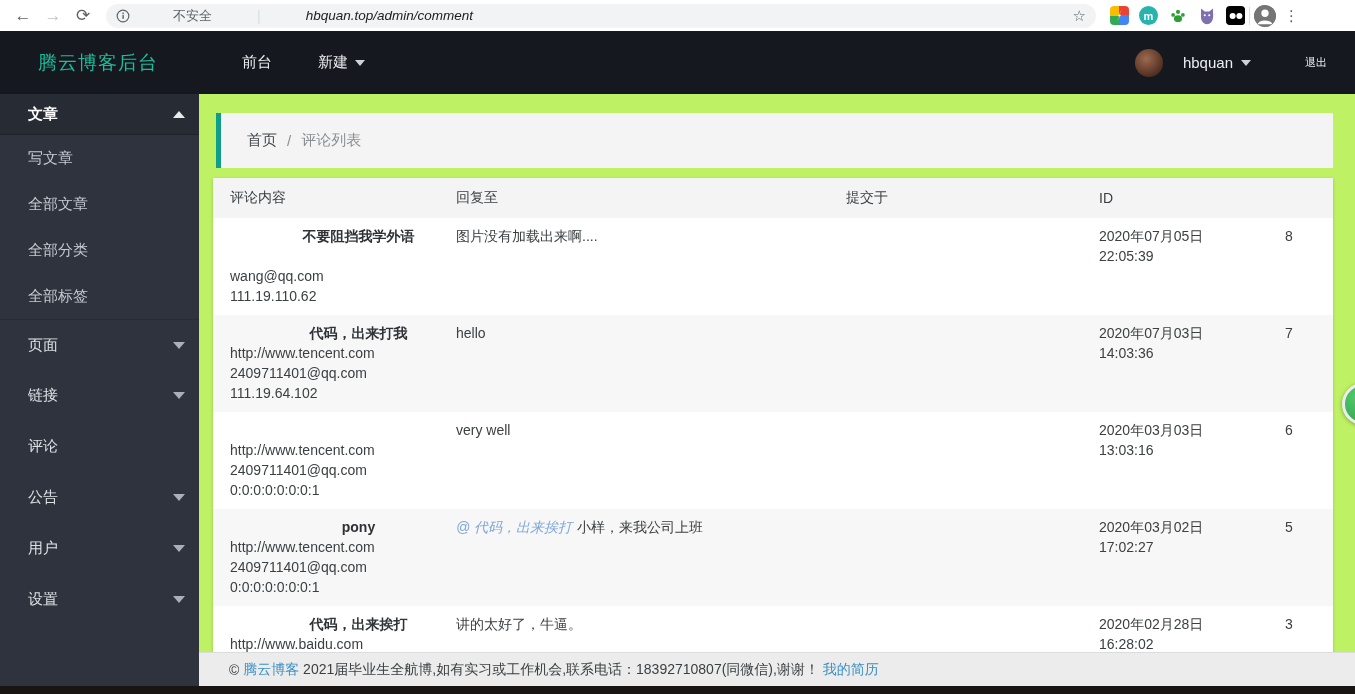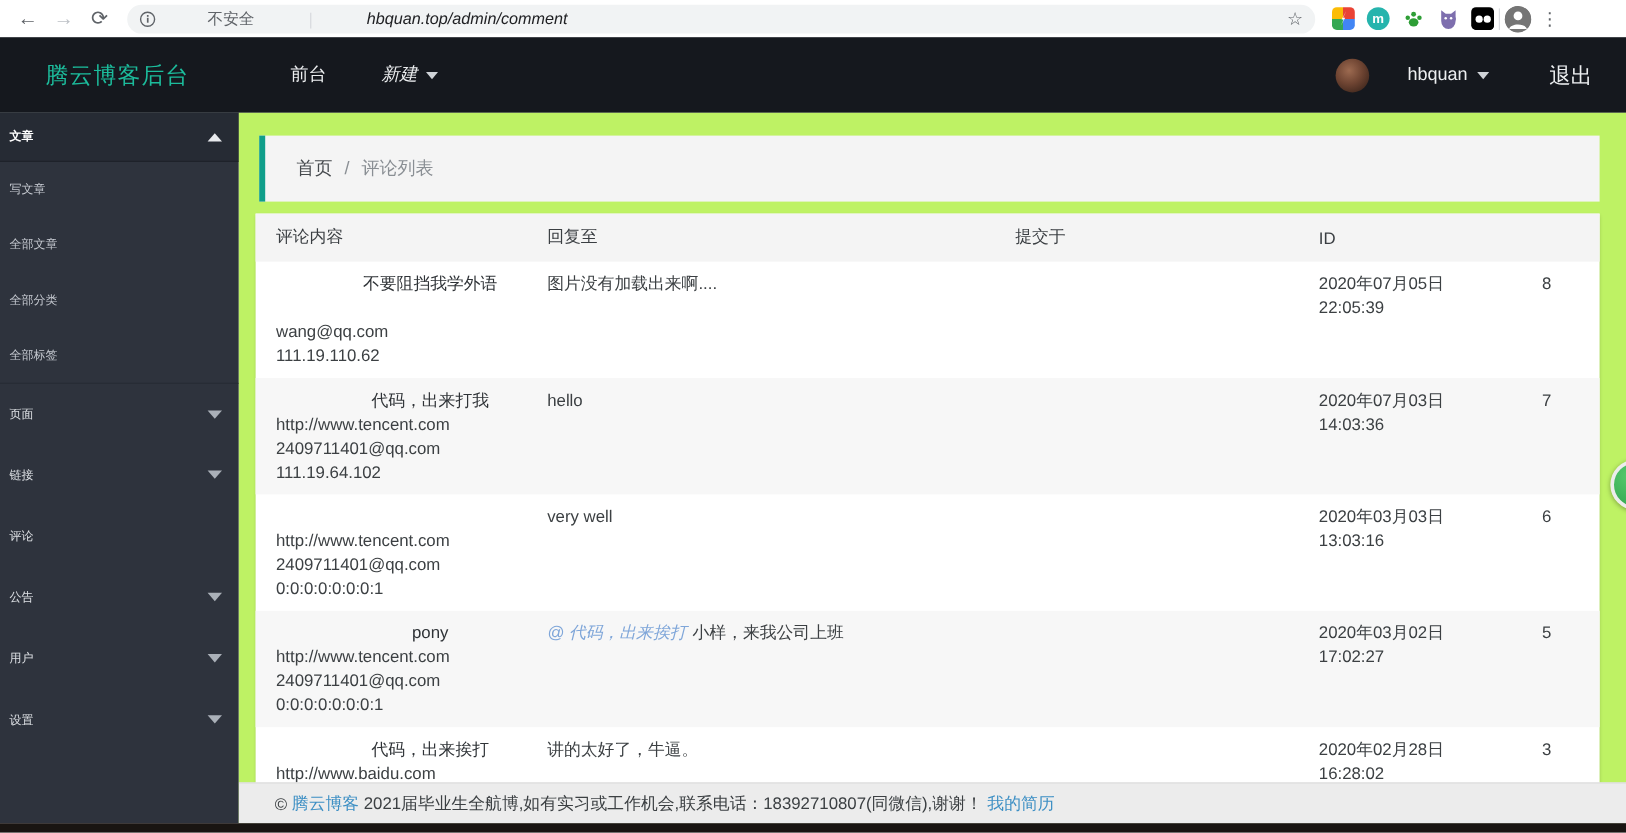--- a/index.html
+++ b/index.html
@@ -30,31 +30,31 @@
   .profile-ico{width:22px;height:22px;border-radius:50%;background:#757575;display:flex;align-items:flex-end;justify-content:center;overflow:hidden;}
   .dots{font-size:15px;color:#5f6368;margin:0 4px 0 8px;letter-spacing:0;}
 
   
   .admin-header{position:absolute;top:31px;left:0;right:0;height:63px;background:#15181e;
     display:flex;align-items:center;color:#e4e6e9;}
   .brand{margin-left:38px;font-size:19px;color:#1cbc9c;letter-spacing:1px;cursor:pointer;}
   .topnav{display:flex;align-items:center;}
   .topnav .tn{font-size:15px;color:#eceef0;cursor:pointer;display:flex;align-items:center;gap:7px;}
   .tn-front{margin-left:84px;}
-  .tn-new{margin-left:46px;font-style:italic;}
-  .hdr-right{margin-left:auto;display:flex;align-items:center;margin-right:28px;gap:32px;}
+  .tn-new{margin-left:46px;}
+  .hdr-right{margin-left:auto;display:flex;align-items:center;margin-right:28px;gap:20px;}
   .avatar{width:28px;height:28px;border-radius:50%;
     background:radial-gradient(circle at 40% 35%,#9c6a50 0%,#6e4432 45%,#2c1b14 100%);}
   .uname{font-size:15px;color:#eceef0;display:flex;align-items:center;gap:8px;cursor:pointer;}
-  .logout{font-size:18px;color:#eceef0;margin-left:18px;cursor:pointer;}
+  .logout{font-size:11px;color:#eceef0;margin-left:34px;cursor:pointer;}
   .caret-d{width:0;height:0;border-left:5px solid transparent;border-right:5px solid transparent;border-top:6px solid #cfd3d8;display:inline-block;}
 
   
   .sidebar{position:absolute;top:94px;left:0;width:199px;bottom:8px;background:#2e333d;}
-  .side-item{position:relative;display:flex;align-items:center;cursor:pointer;padding-left:8px;font-size:10px;}
+  .side-item{position:relative;display:flex;align-items:center;cursor:pointer;padding-left:28px;font-size:15px;}
   .side-item .sicaret{position:absolute;right:14px;}
   .side-item.parent{height:51px;color:#dde0e4;}
   .side-item.child{height:46px;color:#c6cad1;}
   .side-item.active{height:41px;background:#262b34;border-bottom:1px solid #1e222a;color:#fff;font-weight:bold;}
   .side-item.sep{border-top:1px solid #272c35;}
   .sicaret.down{width:0;height:0;border-left:6px solid transparent;border-right:6px solid transparent;border-top:7px solid #aab0b8;}
   .sicaret.up{width:0;height:0;border-left:6px solid transparent;border-right:6px solid transparent;border-bottom:7px solid #e8eaed;}
 
   
   .main{position:absolute;top:94px;left:199px;right:0;bottom:8px;background:#bef264;overflow:hidden;}
@@ -62,21 +62,21 @@
     display:flex;align-items:center;padding-left:26px;font-size:15px;color:#8a8f94;gap:10px;}
   .breadcrumb .bc-home{color:#45494d;cursor:pointer;}
   .tablewrap{margin:10px 22px 0 14px;background:#fff;box-shadow:0 1px 3px rgba(0,0,0,.2);}
   .thead{display:grid;grid-template-columns:226px 390px 253px 186px 1fr;height:40px;
     background:#f4f4f4;align-items:center;font-size:14px;color:#3a3e42;}
   .thead>div{padding-left:17px;}
   .trow{display:grid;grid-template-columns:226px 390px 253px 186px 1fr;min-height:97px;
     padding:8px 0;font-size:14px;color:#3c4043;line-height:20px;}
   .trow:nth-child(even){background:#f7f7f7;}
   .td{padding-left:17px;}
-  .a-name{font-weight:normal;text-align:center;padding-left:48px;min-height:20px;color:#2f3337;}
+  .a-name{font-weight:bold;text-align:center;padding-left:48px;min-height:20px;color:#2f3337;}
   .a-line{min-height:20px;}
   .mention{color:#7fa6d9;margin-right:5px;cursor:pointer;font-style:italic;}
   .mention:empty{display:none;}
   .td-date div{min-height:20px;}
 
   
   .float-widget{position:absolute;top:383px;left:1342px;width:42px;height:42px;border-radius:50%;
     background:radial-gradient(circle at 35% 30%,#55c96c,#2da04b);border:3px solid #ececec;
     box-shadow:0 1px 4px rgba(0,0,0,.35);cursor:pointer;}
 

